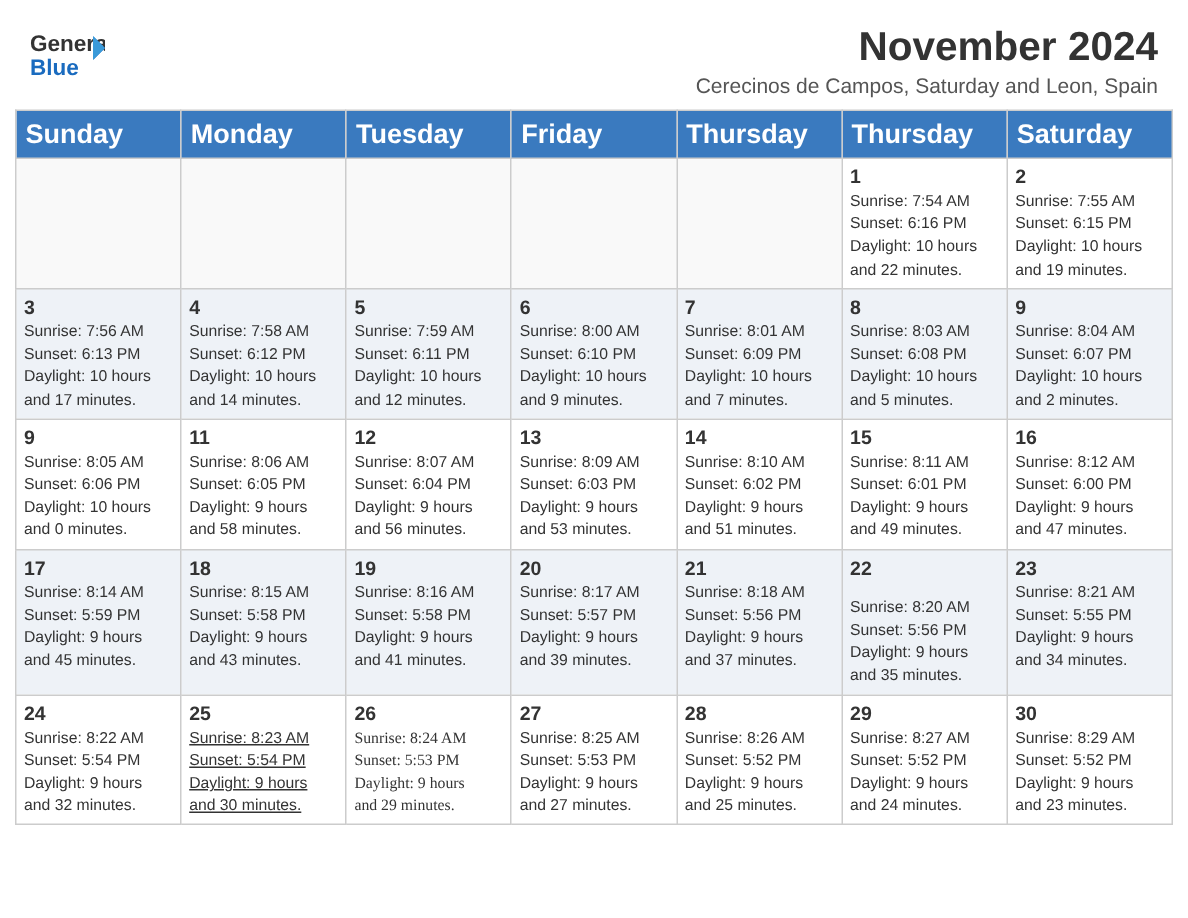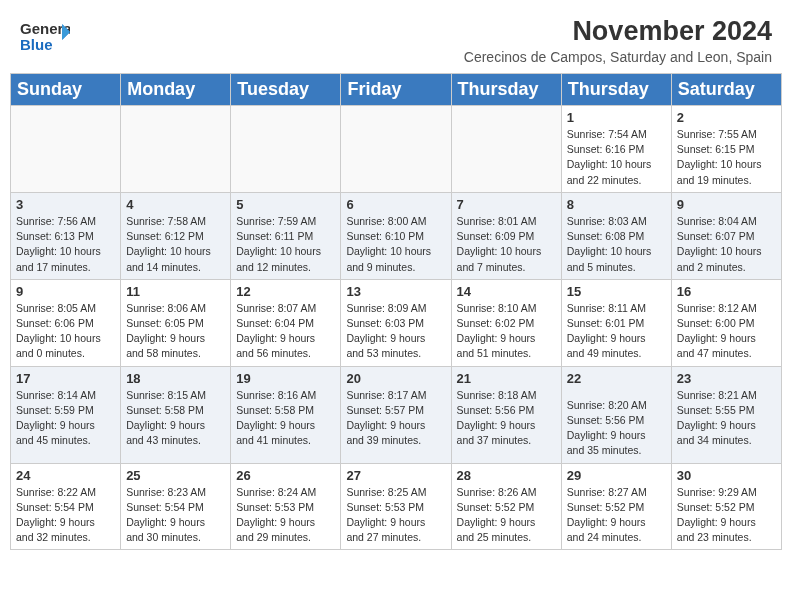--- a/index.html
+++ b/index.html
@@ -236,28 +236,28 @@
         <tr class="row-even">
           <td>
             <span class="day-num">24</span>
             <div class="day-info" style="white-space: pre-line;">Sunrise: 8:22 AM
 Sunset: 5:54 PM
 Daylight: 9 hours
 and 32 minutes.</div>
           </td>
           <td>
             <span class="day-num">25</span>
-            <div class="day-info" style="white-space: pre-line;">Sunrise: 8:23 AM
+            <div class="day-info" style="white-space: pre-line; text-decoration: underline;">Sunrise: 8:23 AM
 Sunset: 5:54 PM
 Daylight: 9 hours
 and 30 minutes.</div>
           </td>
           <td>
             <span class="day-num">26</span>
-            <div class="day-info" style="white-space: pre-line;">Sunrise: 8:24 AM
+            <div class="day-info" style="white-space: pre-line; font-family: Liberation Serif, serif;">Sunrise: 8:24 AM
 Sunset: 5:53 PM
 Daylight: 9 hours
 and 29 minutes.</div>
           </td>
           <td>
             <span class="day-num">27</span>
             <div class="day-info" style="white-space: pre-line;">Sunrise: 8:25 AM
 Sunset: 5:53 PM
 Daylight: 9 hours
 and 27 minutes.</div>
@@ -271,21 +271,21 @@
           </td>
           <td>
             <span class="day-num">29</span>
             <div class="day-info" style="white-space: pre-line;">Sunrise: 8:27 AM
 Sunset: 5:52 PM
 Daylight: 9 hours
 and 24 minutes.</div>
           </td>
           <td>
             <span class="day-num">30</span>
-            <div class="day-info" style="white-space: pre-line;">Sunrise: 9:29 AM
+            <div class="day-info" style="white-space: pre-line;">Sunrise: 8:29 AM
 Sunset: 5:52 PM
 Daylight: 9 hours
 and 23 minutes.</div>
           </td>
         </tr>
       </tbody>
   </table>
 </div>
 
 </body></html>

